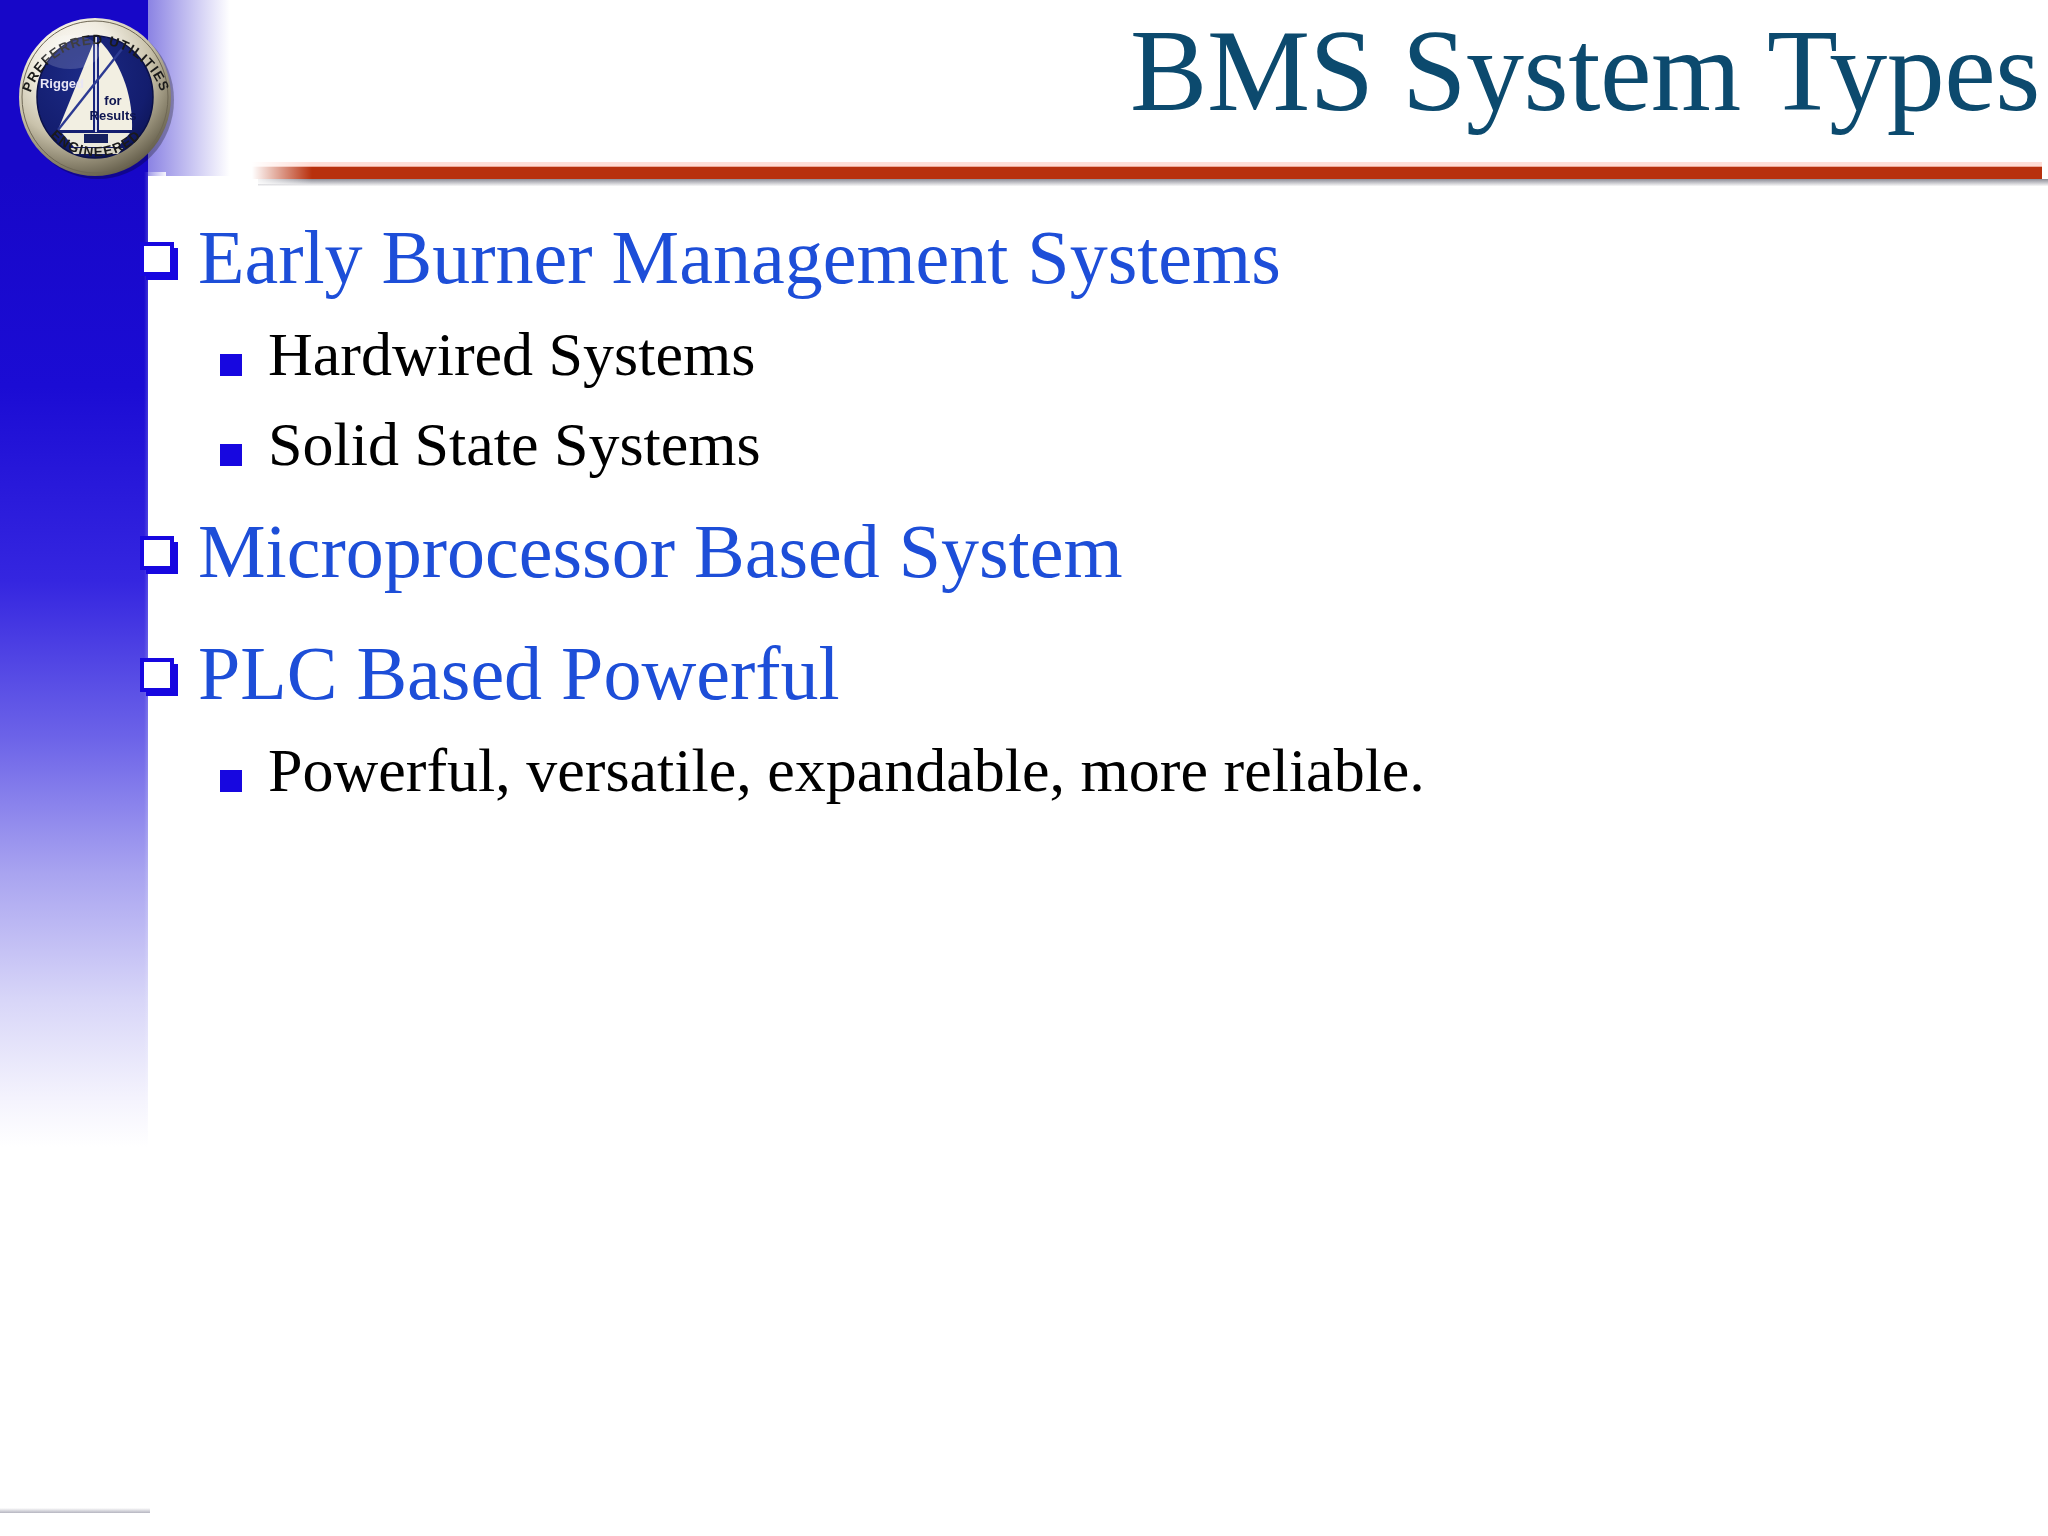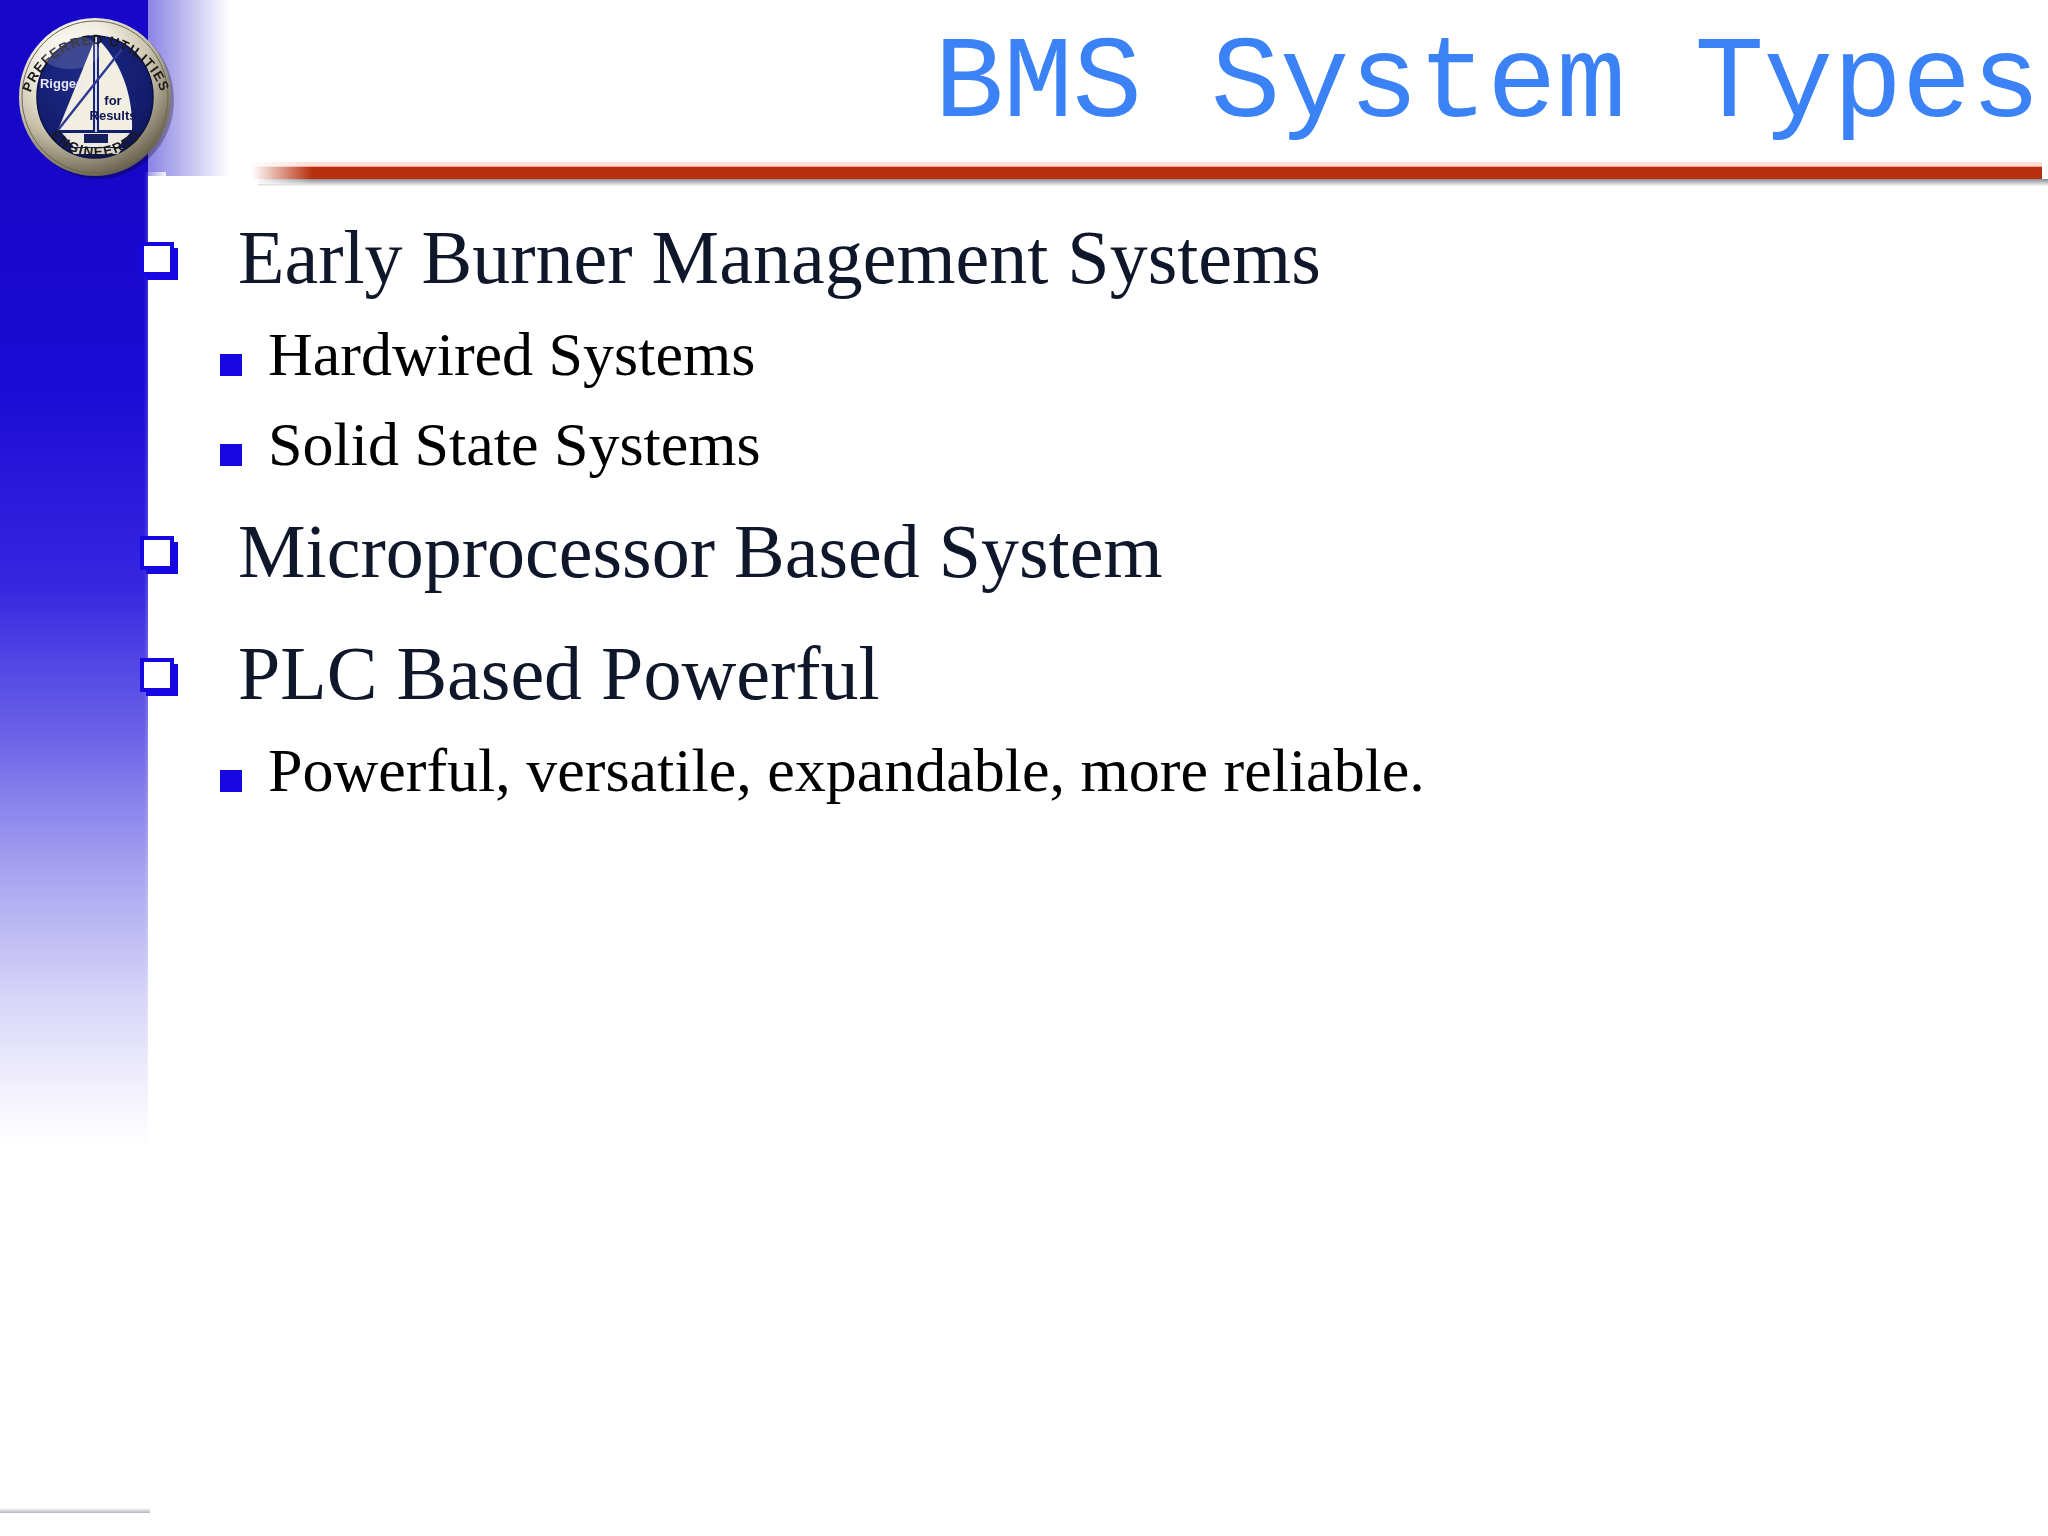--- a/index.html
+++ b/index.html
@@ -85,27 +85,27 @@
     width: 180px;
     height: 186px;
     z-index: 5;
   }
   .logo svg { display:block; width:100%; height:100%; }
 
   
   .title {
     position: absolute;
     left: 500px;
-    top: 20px;
+    top: 6px;
     width: 1540px;
     text-align: right;
-    color: #3b82f6;
+    color: #0c4a6e;
     font-size: 116px;
     line-height: 130px;
-    font-family: Liberation Mono, monospace;
+    font-family: Liberation Serif, serif;
     letter-spacing: -0.5px;
     white-space: nowrap;
     z-index: 6;
   }
 
   
   .rule-wrap {
     position: absolute;
     left: 252px;
     top: 160px;
@@ -179,23 +179,22 @@
     position: absolute;
     left: 0; top: 0;
     width: 26px; height: 26px;
     border: 4px solid #1707e0;
     background: #ffffff;
   }
   .l1 .text {
     flex: 1 1 auto;
     font-size: 76px;
     line-height: 94px;
-    color: #0f172a;
+    color: #1d4ed8;
     font-family: "Liberation Serif", "DejaVu Serif", serif;
-    margin-left: 40px;
   }
 
   
   .l2 {
     margin: 0 0 2px 0;
     justify-content: space-between;
   }
   .l2 .marker {
     flex: 0 0 auto;
     width: 128px;

